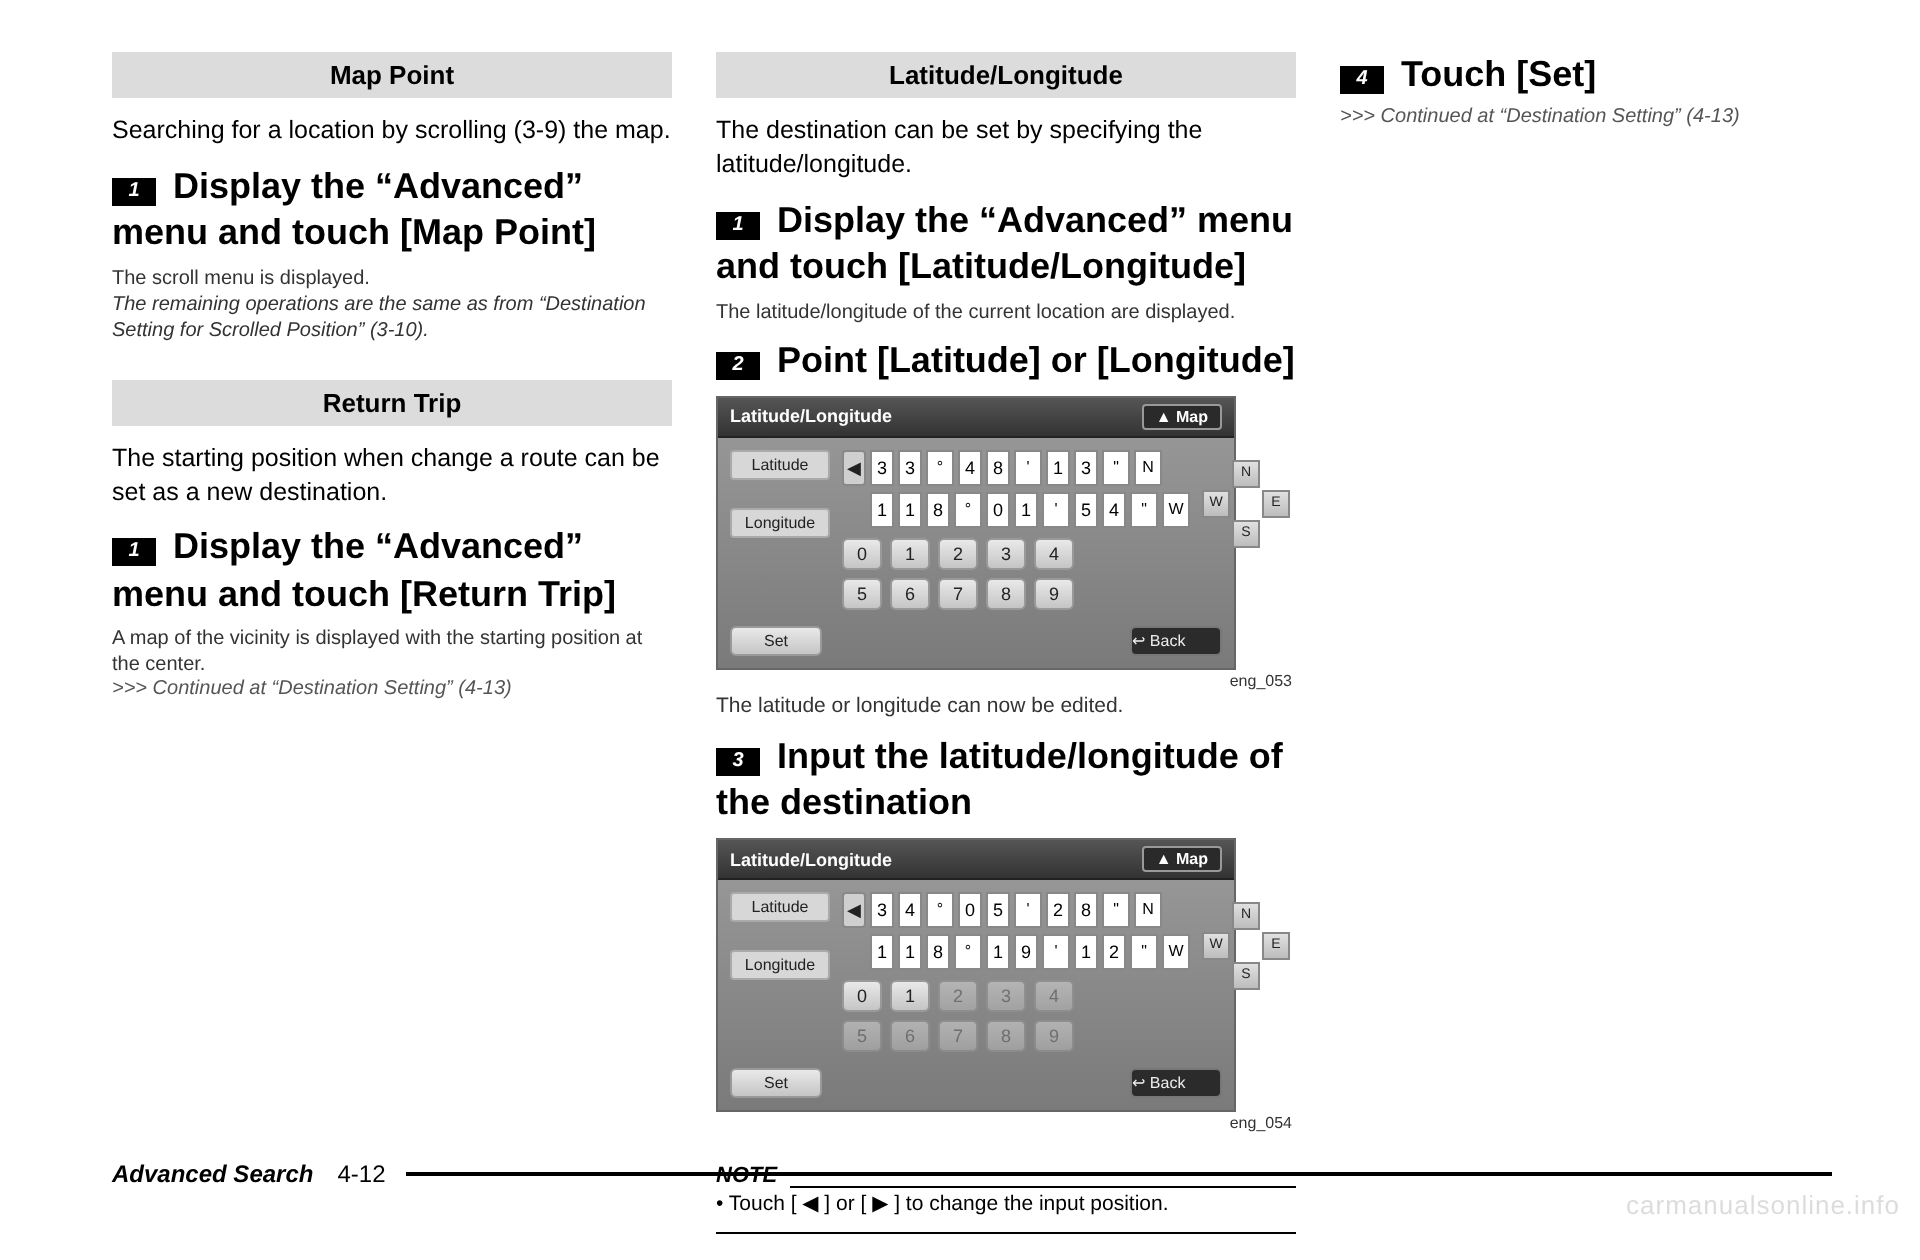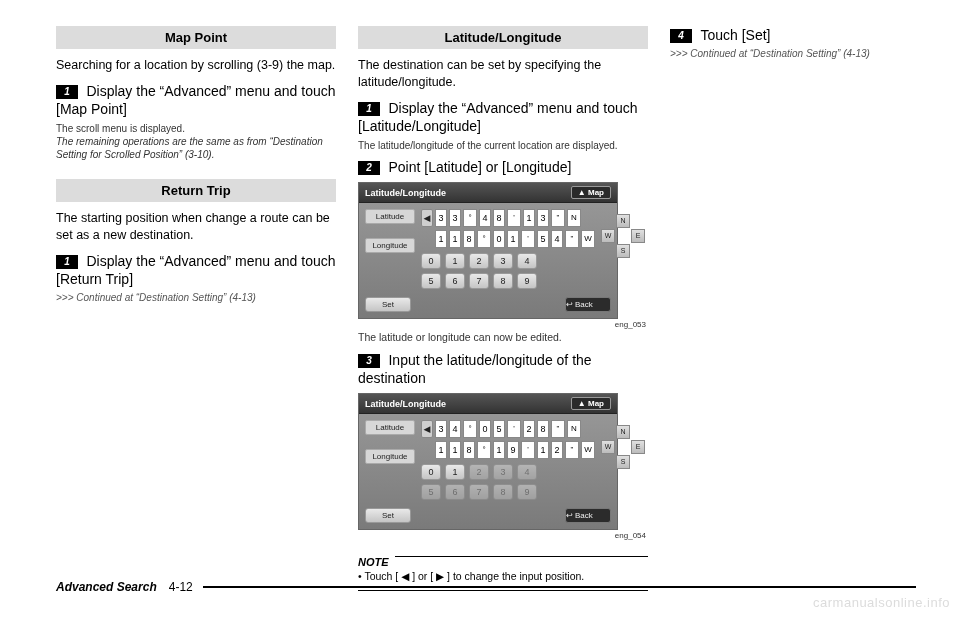--- a/index.html
+++ b/index.html
@@ -36,21 +36,21 @@
     background: #000;
     color: #fff;
     font-size: 10px;
     font-style: italic;
     font-weight: bold;
     text-align: center;
     line-height: 14px;
     margin-right: 4px;
     vertical-align: 1px;
   }
-  .step-text { font-weight: normal; font-size: 14px; line-height: 1.3; }
+  .step-text { font-weight: bold; font-size: 18px; line-height: 1.3; }
   .screenshot-wrap { margin: 6px 0 2px 0; }
   .screenshot {
     width: 260px;
     border: 1px solid #666;
     background: linear-gradient(#9b9b9b, #7a7a7a);
     padding: 0;
     font-family: Arial, sans-serif;
     color: #eee;
     font-size: 8px;
   }
@@ -130,21 +130,21 @@
   .ss-set {
     width: 46px; text-align: center; font-size: 8px; padding: 2px 0;
     border: 1px solid #999; background: linear-gradient(#e9e9e9,#c5c5c5);
     color: #222; border-radius: 3px;
   }
   .ss-back {
     width: 46px; font-size: 8px; padding: 2px 0;
     border: 1px solid #777; background: #2b2b2b; color: #eee; border-radius: 3px;
   }
   .ss-caption { text-align: right; font-size: 8px; color: #333; margin-top: 1px; padding-right: 2px; }
-  .note-head-line { display:flex; align-items:flex-start; margin-top:16px; }
+  .note-head-line { display:flex; align-items:flex-end; margin-top:16px; }
   .note-head-line .lbl { font-style: italic; font-weight: bold; font-size: 11px; padding-right:6px; }
   .note-head-line .rule { flex:1; height:1px; background:#000; }
   .note-body { font-size: 10.5px; margin-top: 2px; line-height: 1.3; }
   .note-end-rule { height:1px; background:#000; margin-top:6px; }
   .footer {
     position: absolute; left: 56px; bottom: 22px; width: 860px;
     display: flex; align-items: center; font-size: 12px;
   }
   .footer .title { font-style: italic; font-weight: bold; margin-right: 12px; }
   .footer .pg { font-size: 12px; margin-right: 10px; }
@@ -170,20 +170,21 @@
     <p class="note" style="font-style:italic;">The remaining operations are the same as from “Destination Setting for Scrolled Position” (3-10).</p>
 
     <div style="height:18px"></div>
 
     <div class="section-head">Return Trip</div>
     <p class="body">The starting position when change a route can be set as a new destination.</p>
     <div class="step">
       <span class="step-num">1</span>
       <span class="step-text">Display the “Advanced” menu and touch [Return Trip]</span>
     </div>
+    <p class="note">A map of the vicinity is displayed with the starting position at the center.</p>
     <p class="cont">&gt;&gt;&gt; Continued at “Destination Setting” (4-13)</p>
   </div>
 
   <div class="col col2">
     <div class="section-head">Latitude/Longitude</div>
     <p class="body">The destination can be set by specifying the latitude/longitude.</p>
 
     <div class="step">
       <span class="step-num">1</span>
       <span class="step-text">Display the “Advanced” menu and touch [Latitude/Longitude]</span>

